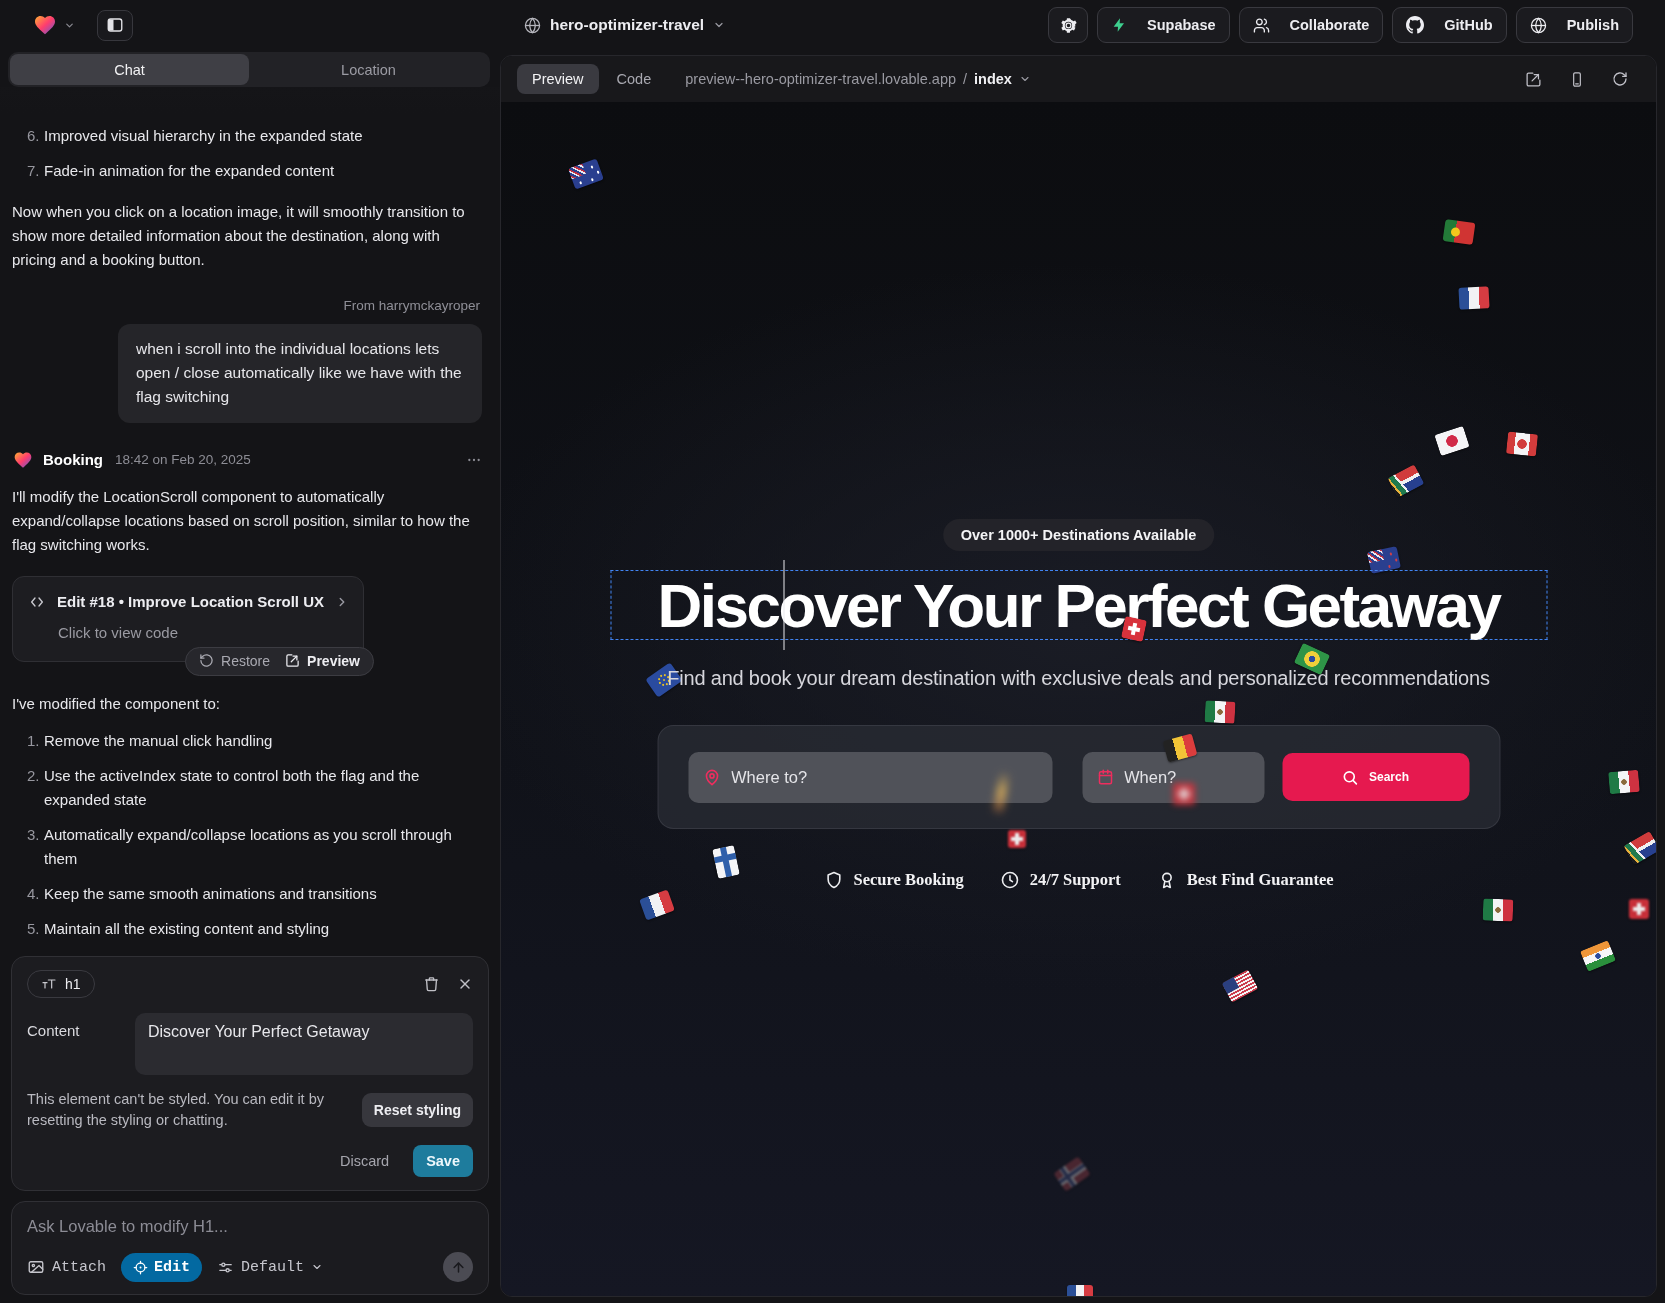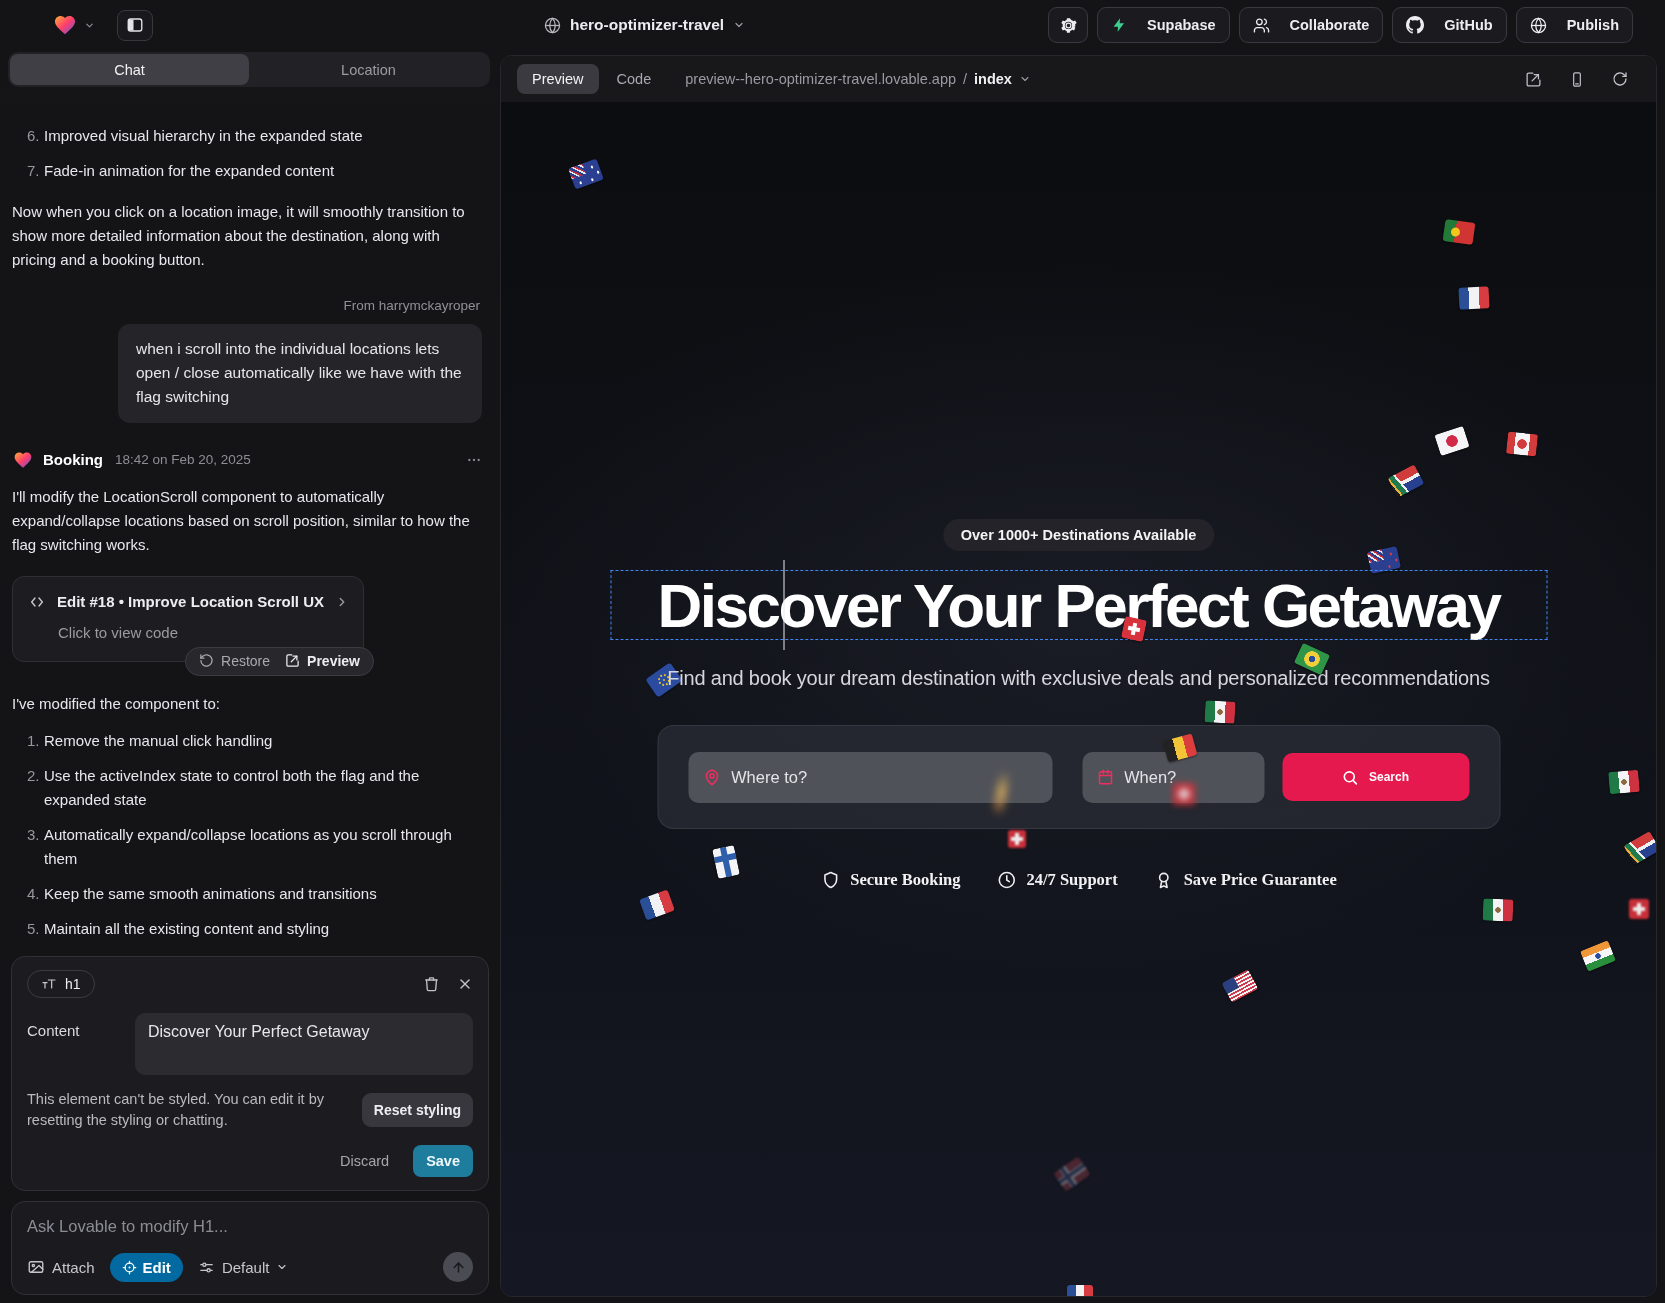--- a/index.html
+++ b/index.html
@@ -1,21 +1,21 @@
 <!DOCTYPE html>
 <html><head>
 <meta charset="utf-8">
 <style>
   * { margin:0; padding:0; box-sizing:border-box; }
   html,body { width:1665px; height:1303px; overflow:hidden; }
   body { background:#141417; font-family:"Liberation Sans", sans-serif; color:#e8e8ec; position:relative; }
   svg.ic { display:block; }
 
   
-  .topbar { position:absolute; top:0; left:0; right:0; height:50px; display:flex; align-items:center; padding:0 32px;margin-left:20px; }
+  .topbar { position:absolute; top:0; left:0; right:0; height:50px; display:flex; align-items:center; padding:0 32px; }
   .tb-left { display:flex; align-items:center; gap:6px; }
   .toggle-btn { margin-left:16px; width:36px; height:31px; border:1px solid #37373d; background:#19191d; border-radius:8px; display:grid; place-items:center; }
   .tb-project { position:absolute; left:524px; display:flex; align-items:center; gap:9px; }
   .tb-project .name { font-size:15.5px; font-weight:700; color:#ededf1; }
   .tb-right { margin-left:auto; display:flex; align-items:center; gap:9px; }
   .tb-btn { height:36px; border:1px solid #39393f; background:#1b1b1f; border-radius:9px; display:flex; align-items:center; gap:20px; padding:0 13px; font-size:14.5px; font-weight:700; color:#ededf1; }
   .tb-btn.iconbtn { width:40px; justify-content:center; padding:0; }
 
   
   .sidebar { position:absolute; top:50px; left:0; width:500px; bottom:0; display:flex; flex-direction:column; }
@@ -56,21 +56,21 @@
   .ep-note { flex:1; font-size:14.5px; color:#b9b9c0; line-height:1.5; max-width:310px; }
   .reset-btn { margin-left:auto; background:#37373d; border-radius:9px; padding:9px 12px; font-size:14px; font-weight:700; color:#ededf1; white-space:nowrap; }
   .ep-foot { display:flex; justify-content:flex-end; align-items:center; gap:24px; margin-top:13px; }
   .discard { color:#a5a5ad; font-size:14.5px; }
   .save-btn { background:#1e7c9d; color:#eef8fc; border-radius:8px; padding:8px 13px; font-size:14.5px; font-weight:700; }
 
   
   .composer { margin:0 11px 8px; border:1px solid #303035; background:#1b1b1f; border-radius:14px; padding:15px 15px 12px; flex:none; }
   .composer input { width:100%; background:transparent; border:none; outline:none; color:#e8e8ec; font-size:16.5px; font-family:"Liberation Sans",sans-serif; }
   .composer input::placeholder { color:#8c8c95; }
-  .comp-row { display:flex; align-items:center; gap:15px; margin-top:16px; }
+  .comp-row { display:flex; align-items:center; gap:15px; margin-top:16px;font-family:Liberation Mono, monospace; }
   .comp-item { display:flex; align-items:center; gap:7px; color:#c6c6cd; font-size:15px; }
   .edit-pill { display:flex; align-items:center; gap:6px; background:#0369a1; color:#fff; border-radius:16px; padding:6px 12px; font-size:15px; font-weight:700; }
   .send-btn { margin-left:auto; width:30px; height:30px; border-radius:50%; background:#4b4b53; display:grid; place-items:center; color:#1a1a1e; }
 
   
   .preview-panel { position:absolute; left:500px; top:55px; right:8px; bottom:6px; border:1px solid #27272c; border-radius:12px; background:#0c0d10; overflow:hidden; display:flex; flex-direction:column; }
   .pv-toolbar { height:46px; background:#18181b; display:flex; align-items:center; padding:0 16px; flex:none; }
   .pv-tab-active { background:#3a3a40; color:#f2f2f4; border-radius:8px; padding:7px 15px; font-size:14.5px; }
   .pv-tab { color:#a8a8b0; padding:7px 12px; margin-left:6px; font-size:14.5px; }
   .pv-url { display:flex; align-items:center; gap:7px; margin-left:22px; font-size:14.5px; color:#9a9aa2; }
@@ -540,17 +540,17 @@
         </span>
         <span>24/7 Support</span>
       </div>
       <div class="feature">
         <span style="color:#ecedf0">
           <svg class="ic" width="20" height="20" viewBox="0 0 24 24" fill="none" stroke="currentColor" stroke-width="1.9" stroke-linecap="round" stroke-linejoin="round">
               <circle cx="12" cy="9" r="5"></circle>
               <path d="M9.5 13.5L8 21l4-2 4 2-1.5-7.5"></path>
             </svg>
         </span>
-        <span>Save Price Guarantee</span>
+        <span>Best Find Guarantee</span>
       </div>
     </div>
   </div>
 </div>
 
 </body></html>

